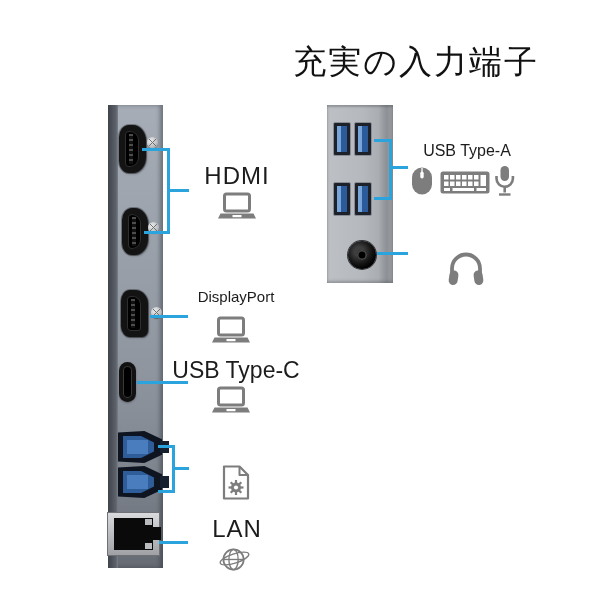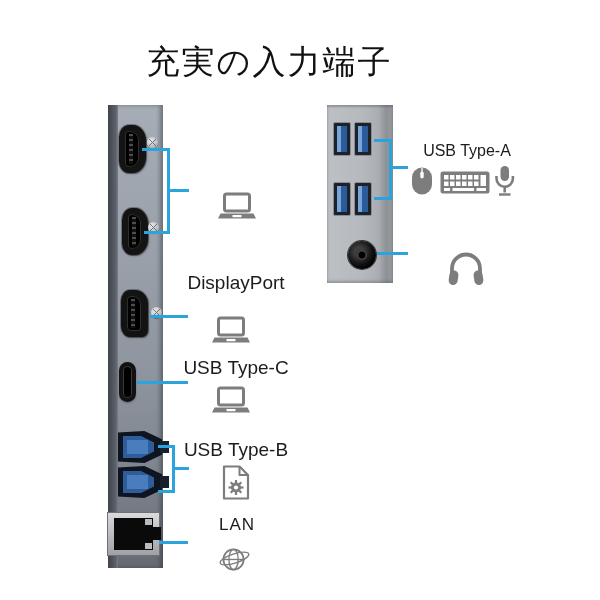--- a/index.html
+++ b/index.html
@@ -6,21 +6,21 @@
     --accent:#2BA3DC;
     --icon-gray:#7D7D7D;
     --label-text:#1C1C1C;
   }
   html,body{margin:0;padding:0;background:#fff;}
   #stage{
     position:relative;width:600px;height:600px;background:#fff;overflow:hidden;
     font-family:"Liberation Sans","DejaVu Sans",sans-serif;
   }
   .title{
-    position:absolute;top:40px;left:0;width:539px;text-align:center;
+    position:absolute;top:40px;left:0;width:539px;text-align:right;
     font-size:33px;letter-spacing:2px;color:#111;font-weight:400;
   }
   
   .panel-left{
     position:absolute;left:108px;top:105px;width:55px;height:463px;
     background:linear-gradient(180deg,#a6adb6 0%,#9aa1ab 30%,#8f959f 58%,#7e848d 80%,#656a73 100%);
     box-shadow:inset -3px 0 4px rgba(40,44,52,.45);
   }
   .panel-left .edge{
     position:absolute;left:0;top:0;width:10px;height:100%;
@@ -160,63 +160,63 @@
   <div class="bl" style="left:172px;top:445px;width:3px;height:48px;"></div>
   <div class="bl" style="left:158px;top:490px;width:17px;height:3px;"></div>
   <div class="bl" style="left:172px;top:467px;width:17px;height:3px;"></div>
   <div class="bl" style="left:159px;top:541px;width:29px;height:3px;"></div>
   <div class="bl" style="left:374px;top:139px;width:18px;height:3px;"></div>
   <div class="bl" style="left:389px;top:139px;width:3px;height:61px;"></div>
   <div class="bl" style="left:374px;top:197px;width:18px;height:3px;"></div>
   <div class="bl" style="left:389px;top:166px;width:19px;height:3px;"></div>
   <div class="bl" style="left:377px;top:252px;width:31px;height:3px;"></div>
 
+  <div class="lbl" style="left:187px;top:162px;width:100px;font-size:24px;letter-spacing:1px;">HDMI</div>
   <div class="icon" style="left:218px;top:192px;width:38px;height:29px;">
     <svg viewBox="0 0 38 29">
         <rect x="6.5" y="2" width="25" height="17" rx="2" fill="none" stroke="currentColor" stroke-width="3"></rect>
         <path d="M2.5 21.5 h33 l2.5 5 H0 Z" fill="currentColor"></path>
         <rect x="14.5" y="23" width="9" height="2.2" fill="#fff"></rect>
       </svg>
   </div>
 
-  <div class="lbl" style="left:162px;top:272px;width:148px;font-size:19px;">DisplayPort</div>
+  <div class="lbl" style="left:162px;top:288px;width:148px;font-size:15px;">DisplayPort</div>
   <div class="icon" style="left:212px;top:316px;width:38px;height:29px;">
     <svg viewBox="0 0 38 29">
         <rect x="6.5" y="2" width="25" height="17" rx="2" fill="none" stroke="currentColor" stroke-width="3"></rect>
         <path d="M2.5 21.5 h33 l2.5 5 H0 Z" fill="currentColor"></path>
         <rect x="14.5" y="23" width="9" height="2.2" fill="#fff"></rect>
       </svg>
   </div>
 
-  <div class="lbl" style="left:162px;top:357px;width:148px;font-size:19px;">USB Type-C</div>
+  <div class="lbl" style="left:162px;top:357px;width:148px;font-size:23px;">USB Type-C</div>
   <div class="icon" style="left:212px;top:386px;width:38px;height:29px;">
     <svg viewBox="0 0 38 29">
         <rect x="6.5" y="2" width="25" height="17" rx="2" fill="none" stroke="currentColor" stroke-width="3"></rect>
         <path d="M2.5 21.5 h33 l2.5 5 H0 Z" fill="currentColor"></path>
         <rect x="14.5" y="23" width="9" height="2.2" fill="#fff"></rect>
       </svg>
   </div>
 
-  <div class="lbl" style="left:162px;top:439px;width:148px;font-size:19px;">USB Type-B</div>
   <div class="icon" style="left:222px;top:465px;width:28px;height:35px;">
     <svg viewBox="0 0 28 35">
       <path d="M2 1.5 h15.5 l8.5 8.5 V33.5 H2 Z" fill="none" stroke="currentColor" stroke-width="2.2" stroke-linejoin="round"></path>
       <path d="M17.5 1.5 V10 H26" fill="none" stroke="currentColor" stroke-width="2" stroke-linejoin="round"></path>
       <g fill="currentColor">
         <rect x="12.9" y="15" width="2.2" height="15"></rect>
         <rect x="12.9" y="15" width="2.2" height="15" transform="rotate(45 14 22.5)"></rect>
         <rect x="12.9" y="15" width="2.2" height="15" transform="rotate(90 14 22.5)"></rect>
         <rect x="12.9" y="15" width="2.2" height="15" transform="rotate(135 14 22.5)"></rect>
         <circle cx="14" cy="22.5" r="5"></circle>
       </g>
       <circle cx="14" cy="22.5" r="2.1" fill="#fff"></circle>
     </svg>
   </div>
 
-  <div class="lbl" style="left:187px;top:515px;width:100px;font-size:17px;letter-spacing:1px;">LAN</div>
+  <div class="lbl" style="left:187px;top:515px;width:100px;font-size:24px;letter-spacing:1px;">LAN</div>
   <div class="icon" style="left:218px;top:545px;width:33px;height:28px;">
     <svg viewBox="0 0 34 29">
       <circle cx="16" cy="15" r="10.5" fill="none" stroke="currentColor" stroke-width="1.8"></circle>
       <ellipse cx="16" cy="15" rx="4.8" ry="10.5" fill="none" stroke="currentColor" stroke-width="1.4"></ellipse>
       <path d="M5.5 15 h21" stroke="currentColor" stroke-width="1.4"></path>
       <ellipse cx="17" cy="14" rx="15.5" ry="4.8" fill="none" stroke="currentColor" stroke-width="1.4" transform="rotate(-18 17 14)"></ellipse>
     </svg>
   </div>
 
   <div class="lbl" style="left:392px;top:142px;width:150px;font-size:16px;">USB Type-A</div>

